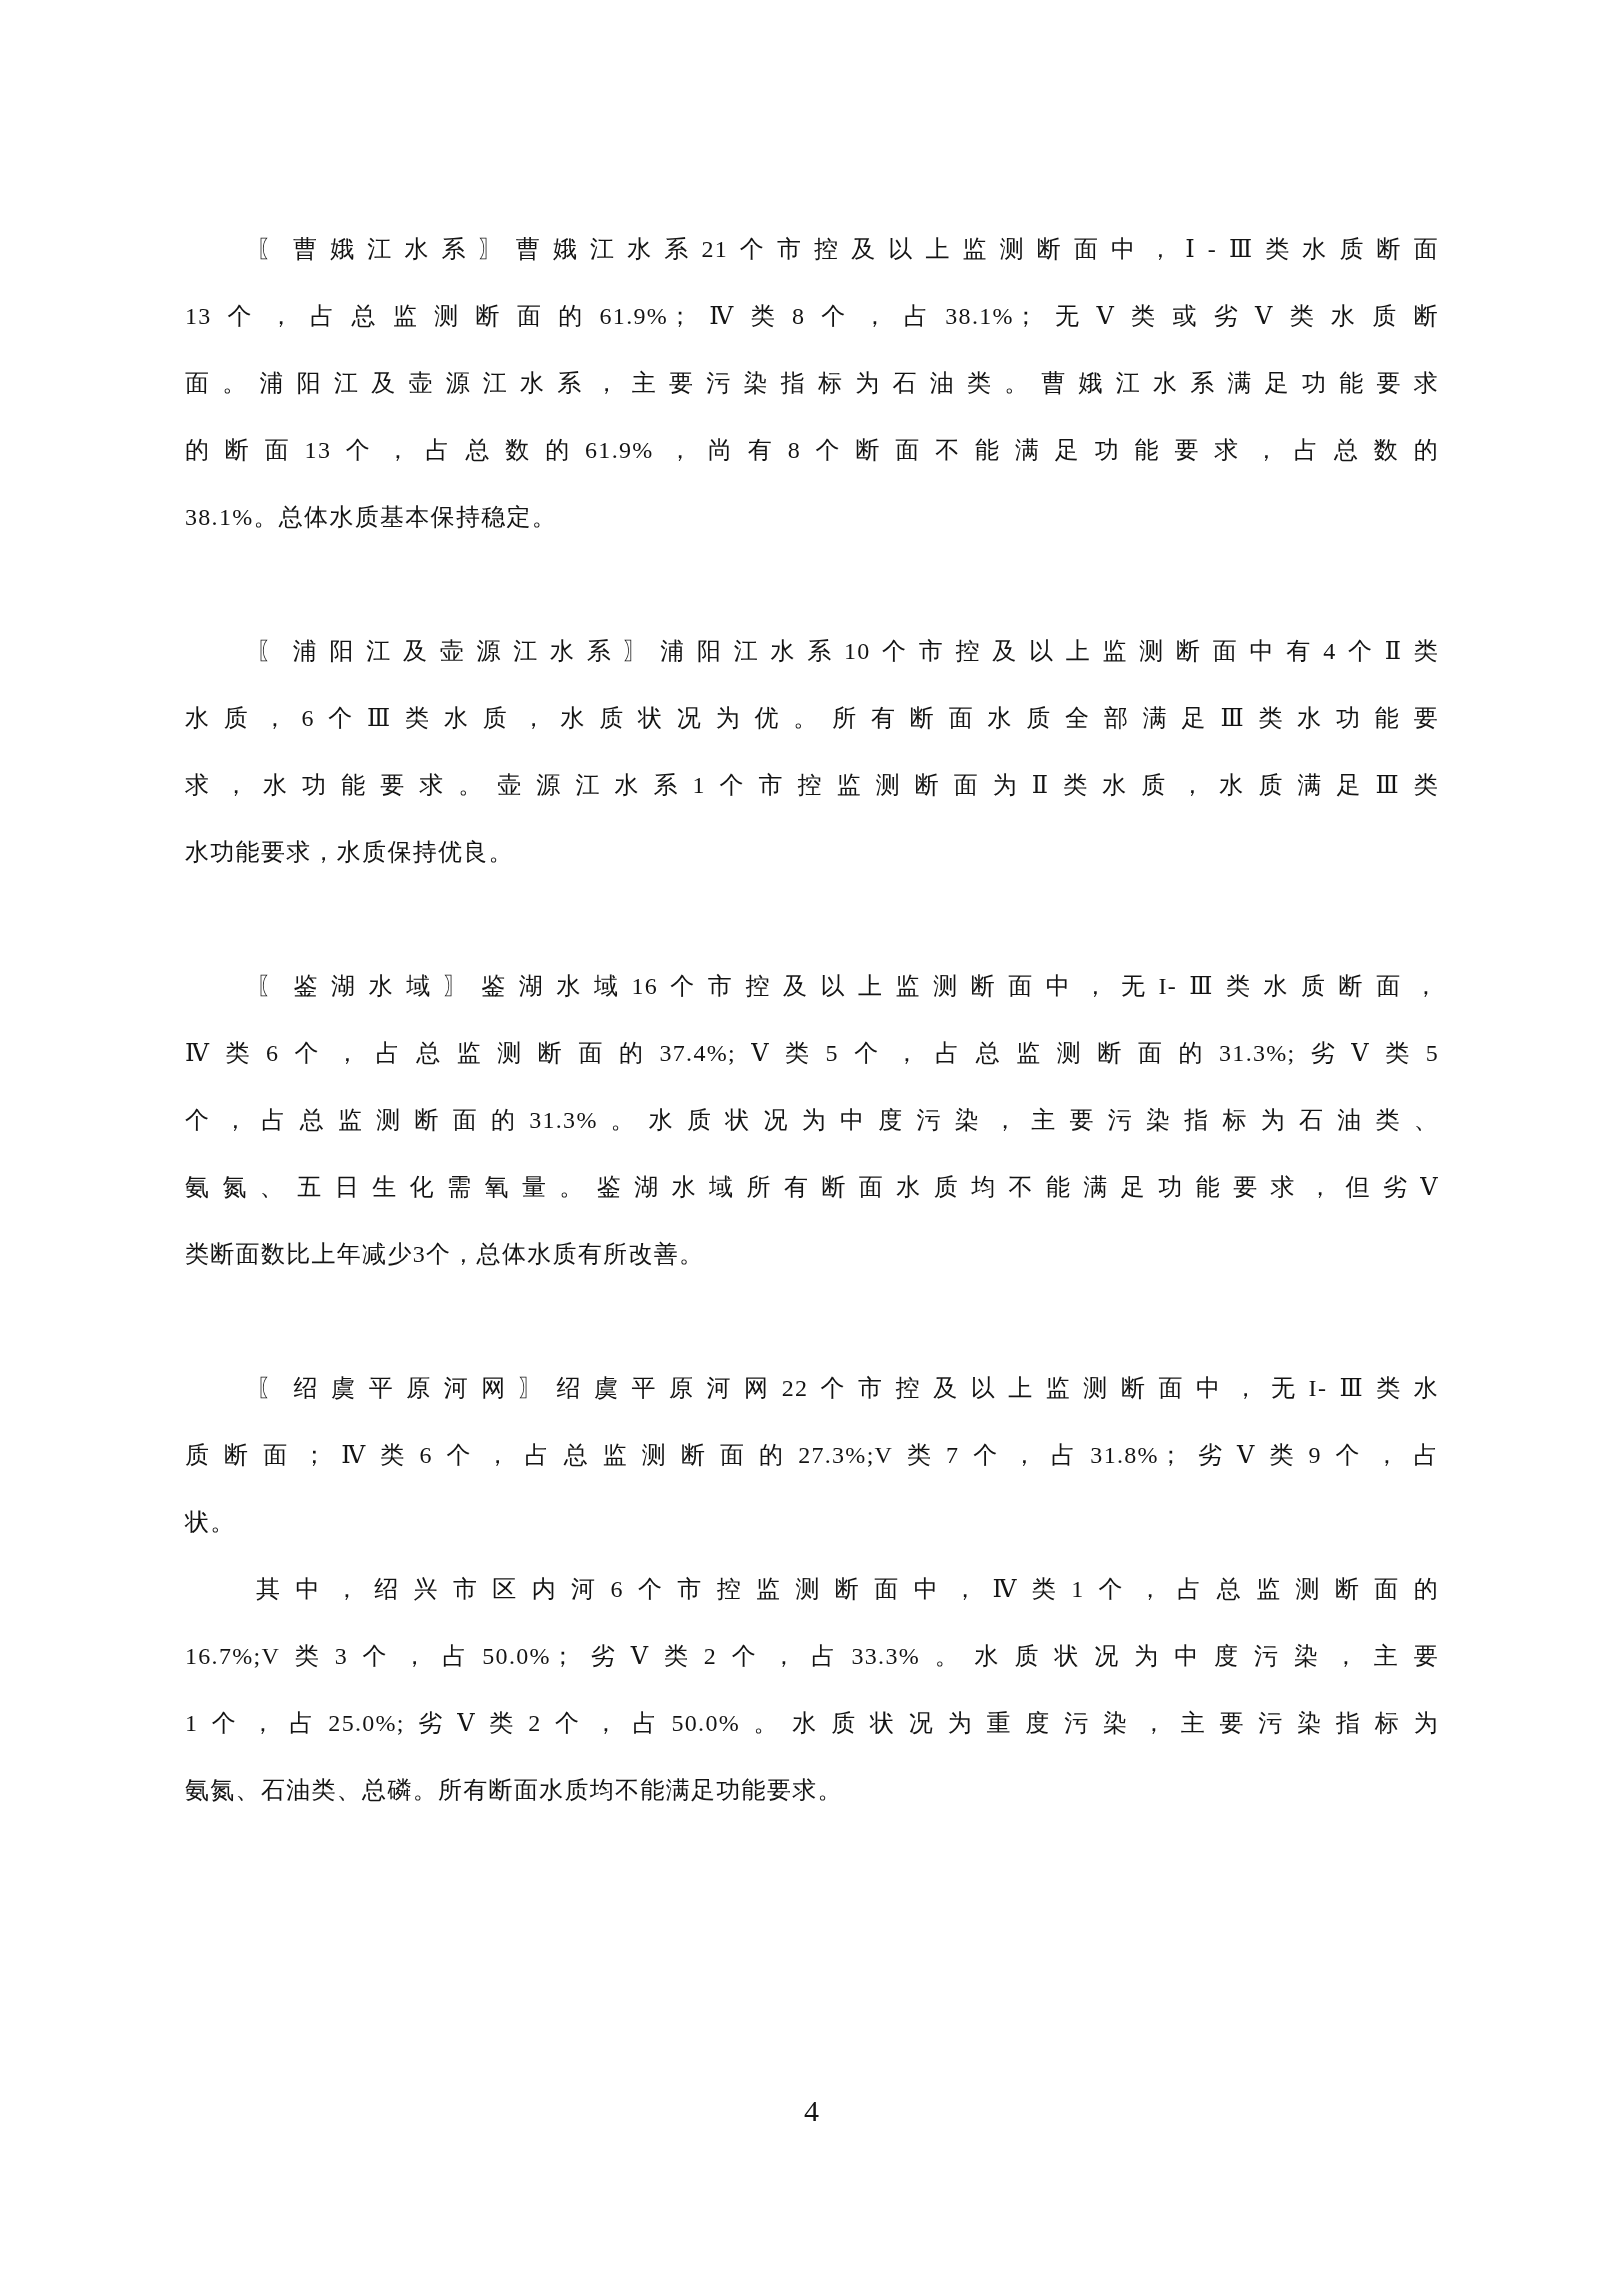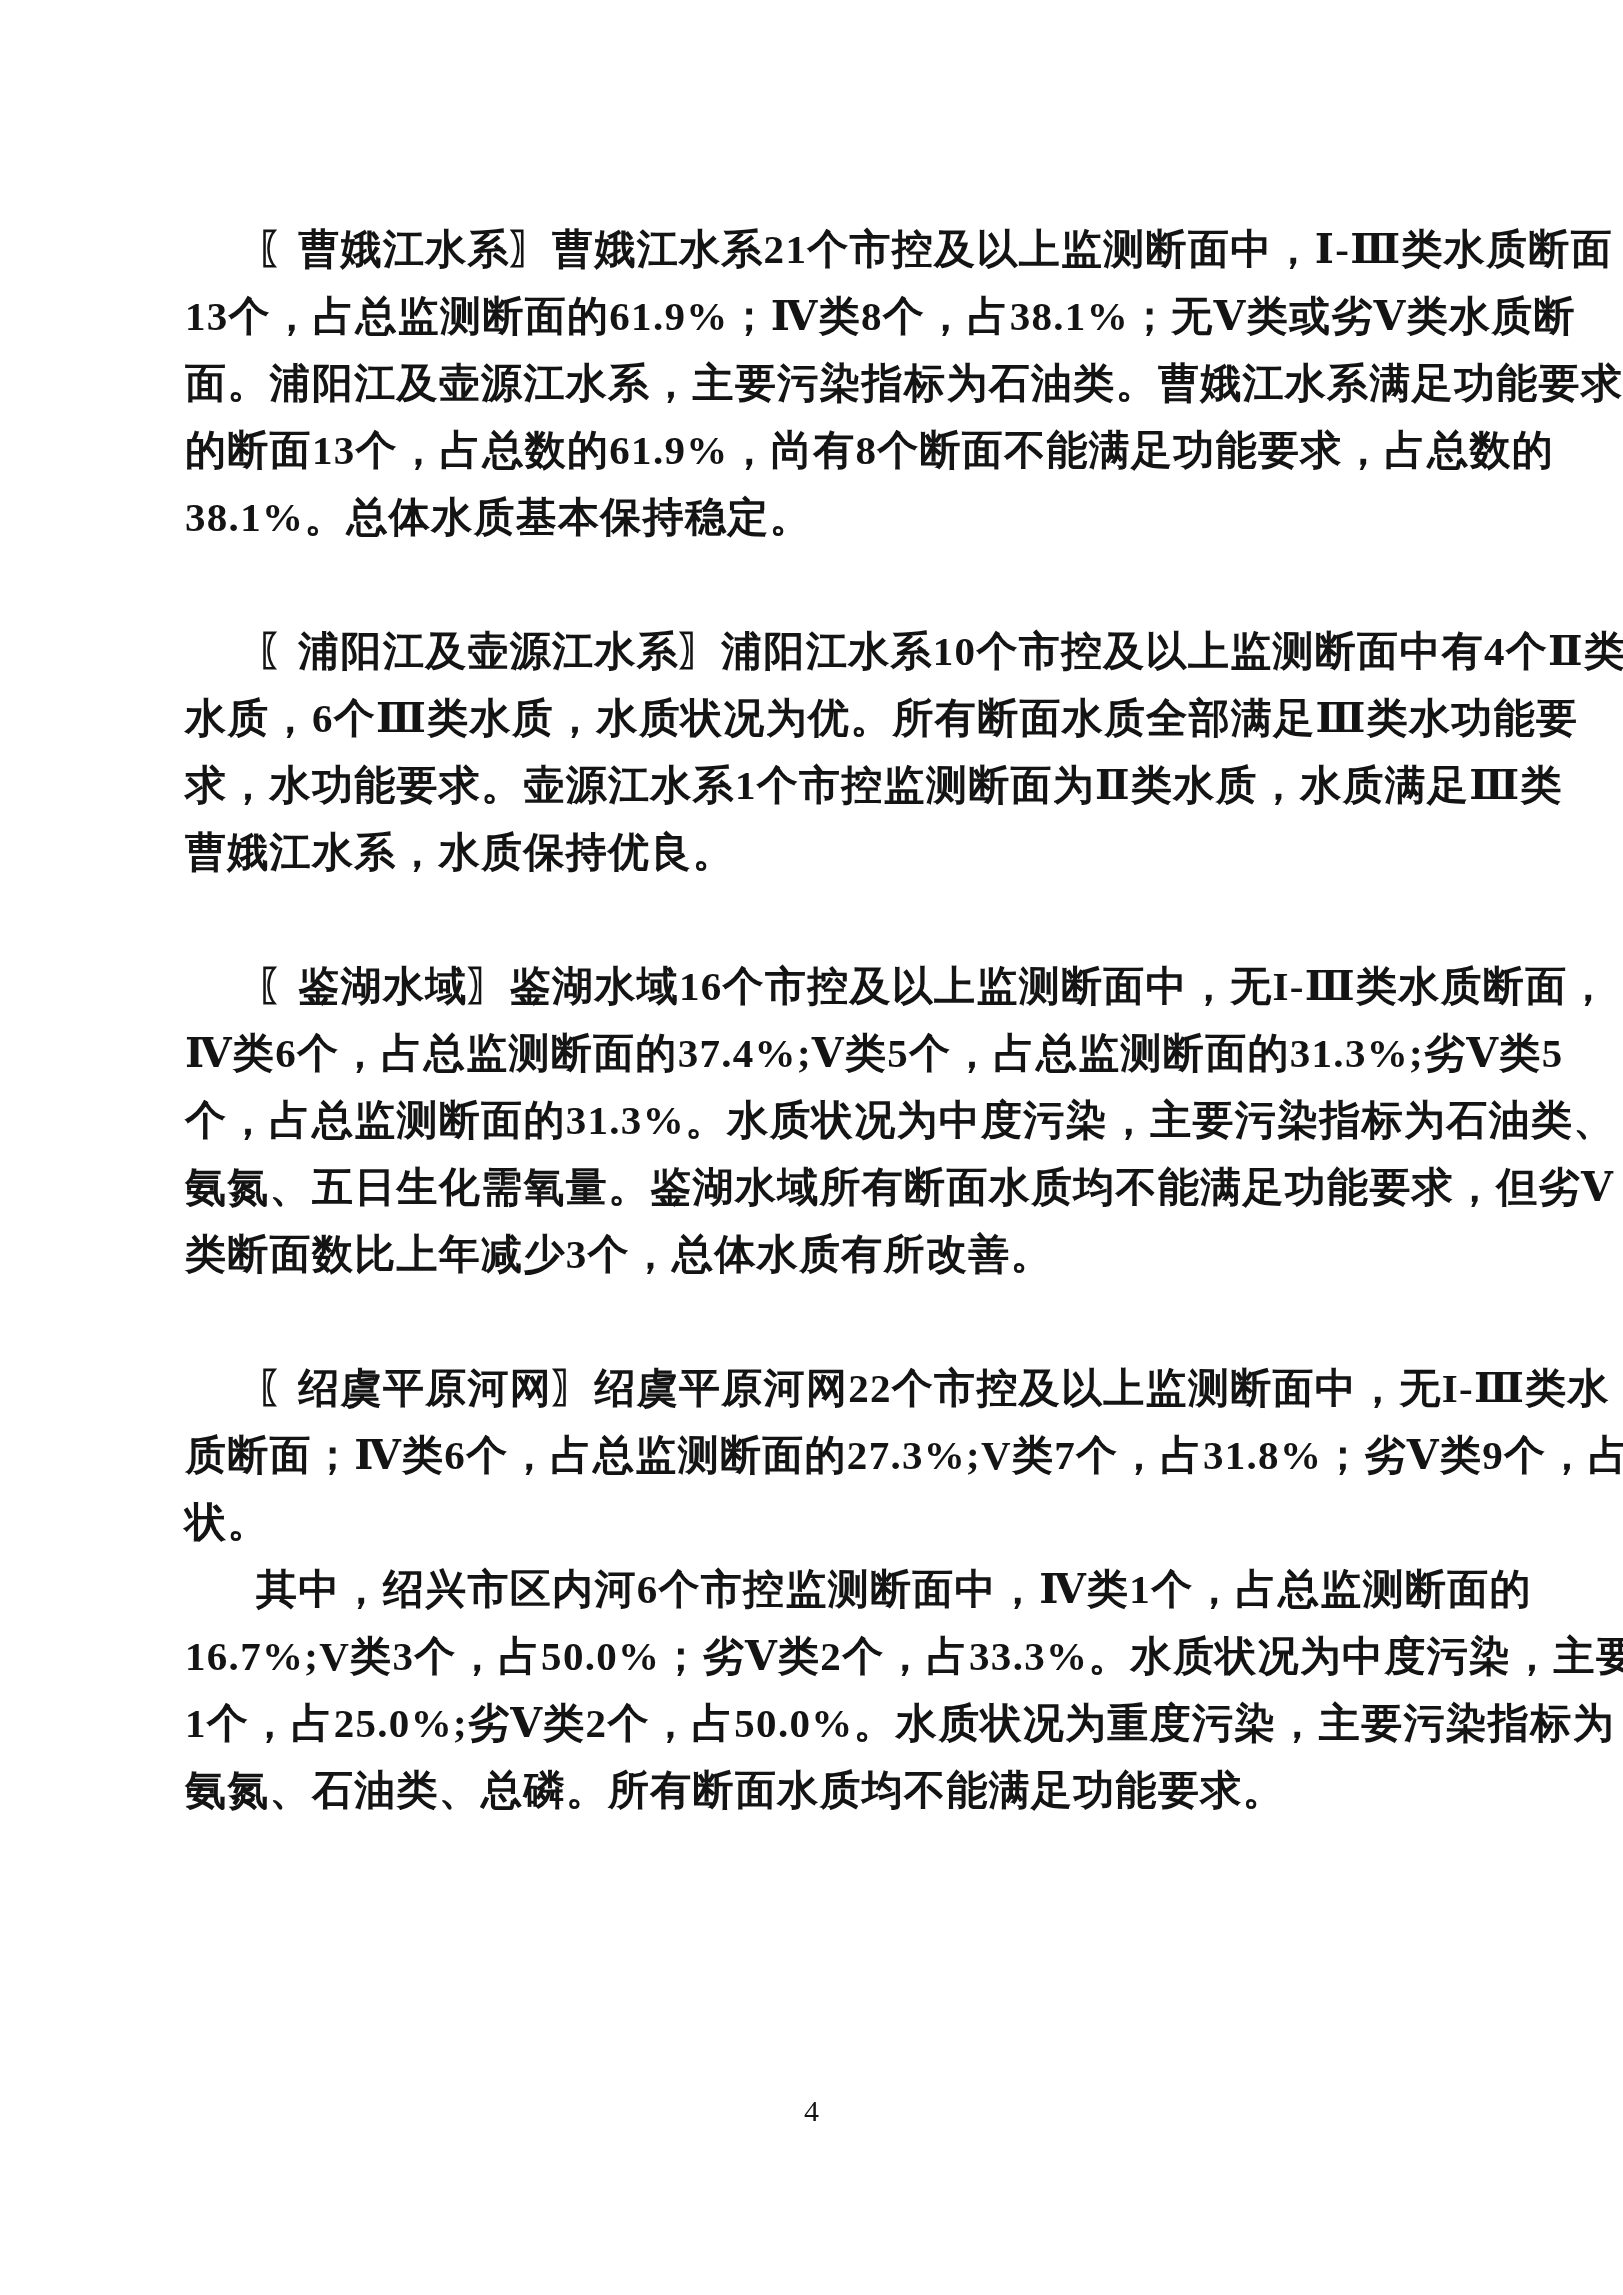--- a/index.html
+++ b/index.html
@@ -21,30 +21,29 @@
   }
   .content {
     position: absolute;
     left: 185px;
     top: 216px;
     width: 1254px;
   }
   .para { margin: 0; padding: 0; }
   .para.spaced { margin-bottom: 67px; }
   .line {
-    font-size: 41px;
+    font-size: 24px;
     line-height: 67px;
     height: 67px;
     letter-spacing: 1.3px;
     white-space: nowrap;
     text-align: justify;
     text-align-last: justify;
     text-justify: inter-character;
     overflow: visible;
-    font-weight: bold;
   }
   .line.first { text-indent: 71px; }
   .line.end {
     text-align-last: left;
     white-space: normal;
   }
   .footer {
     position: absolute;
     left: 0; top: 2091px;
     width: 1623px;
@@ -65,21 +64,21 @@
       <div class="line">13个，占总监测断面的61.9%；Ⅳ类8个，占38.1%；无Ⅴ类或劣Ⅴ类水质断</div>
       <div class="line">面。浦阳江及壶源江水系，主要污染指标为石油类。曹娥江水系满足功能要求</div>
       <div class="line">的断面13个，占总数的61.9%，尚有8个断面不能满足功能要求，占总数的</div>
       <div class="line end">38.1%。总体水质基本保持稳定。</div>
     </div>
 
     <div class="para spaced">
       <div class="line first">〖浦阳江及壶源江水系〗浦阳江水系10个市控及以上监测断面中有4个Ⅱ类</div>
       <div class="line">水质，6个Ⅲ类水质，水质状况为优。所有断面水质全部满足Ⅲ类水功能要</div>
       <div class="line">求，水功能要求。壶源江水系1个市控监测断面为Ⅱ类水质，水质满足Ⅲ类</div>
-      <div class="line end">曹娥江水系，水质保持优良。</div>
+      <div class="line end">水功能要求，水质保持优良。</div>
     </div>
 
     <div class="para spaced">
       <div class="line first">〖鉴湖水域〗鉴湖水域16个市控及以上监测断面中，无I-Ⅲ类水质断面，</div>
       <div class="line">Ⅳ类6个，占总监测断面的37.4%;Ⅴ类5个，占总监测断面的31.3%;劣Ⅴ类5</div>
       <div class="line">个，占总监测断面的31.3%。水质状况为中度污染，主要污染指标为石油类、</div>
       <div class="line">氨氮、五日生化需氧量。鉴湖水域所有断面水质均不能满足功能要求，但劣Ⅴ</div>
       <div class="line end">类断面数比上年减少3个，总体水质有所改善。</div>
     </div>
 

